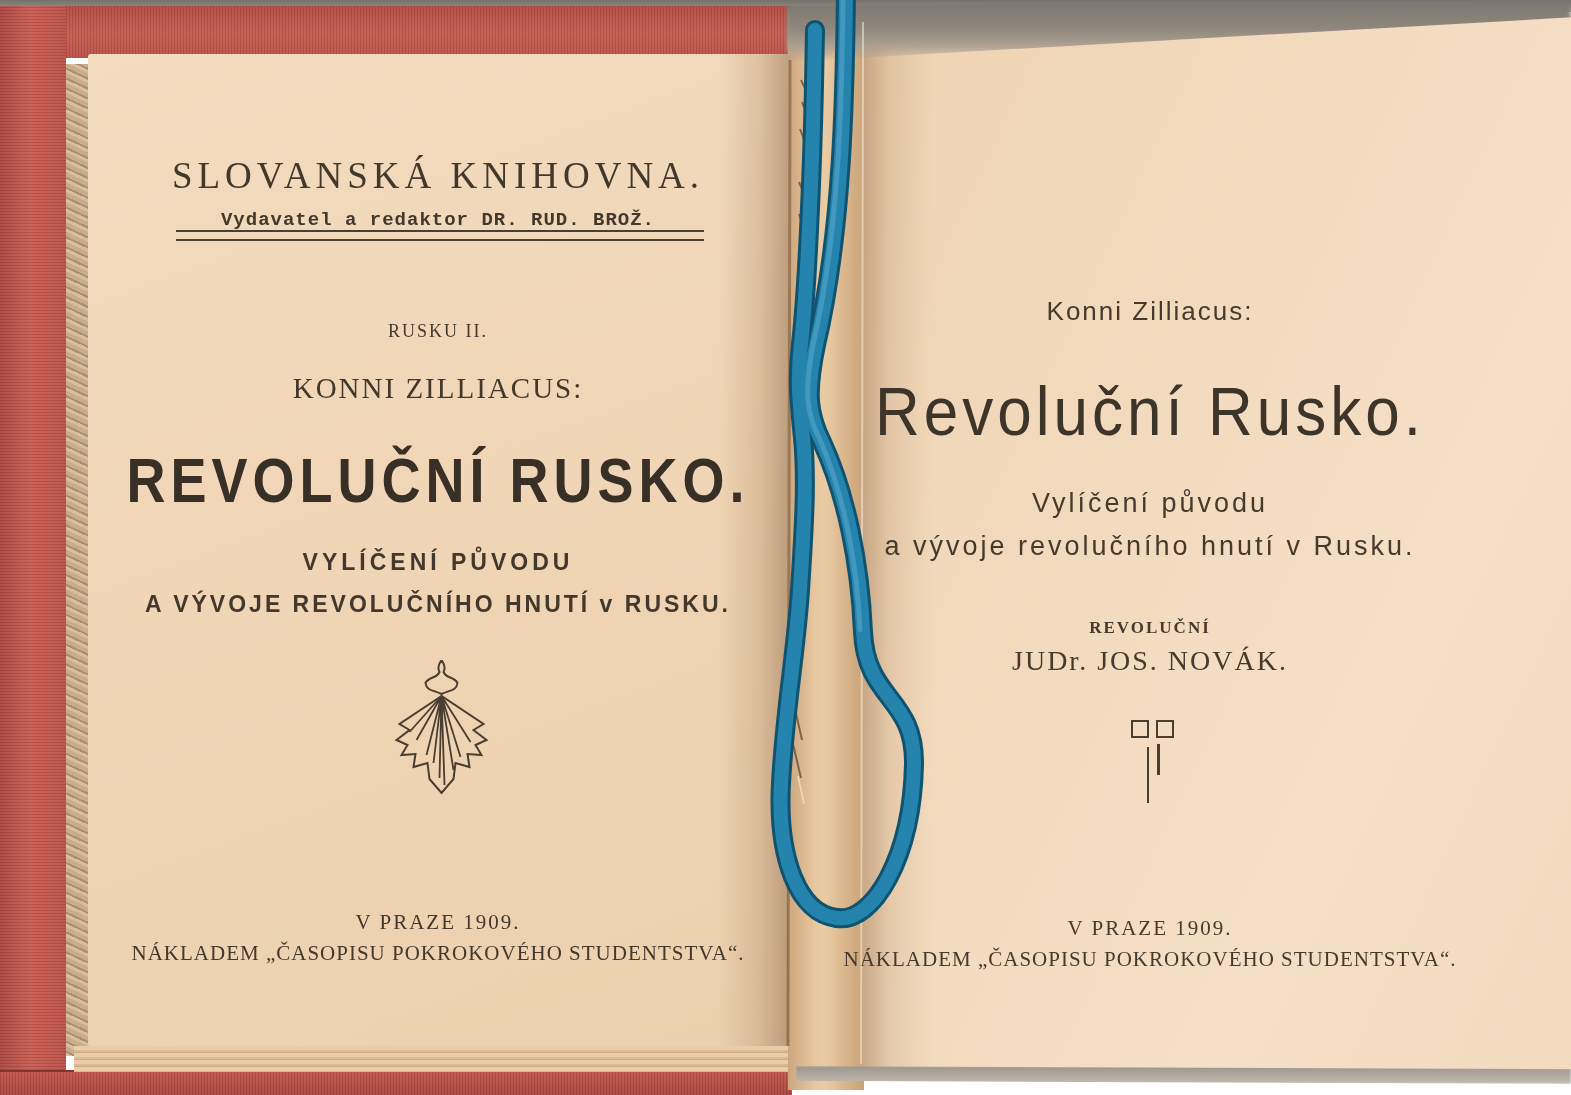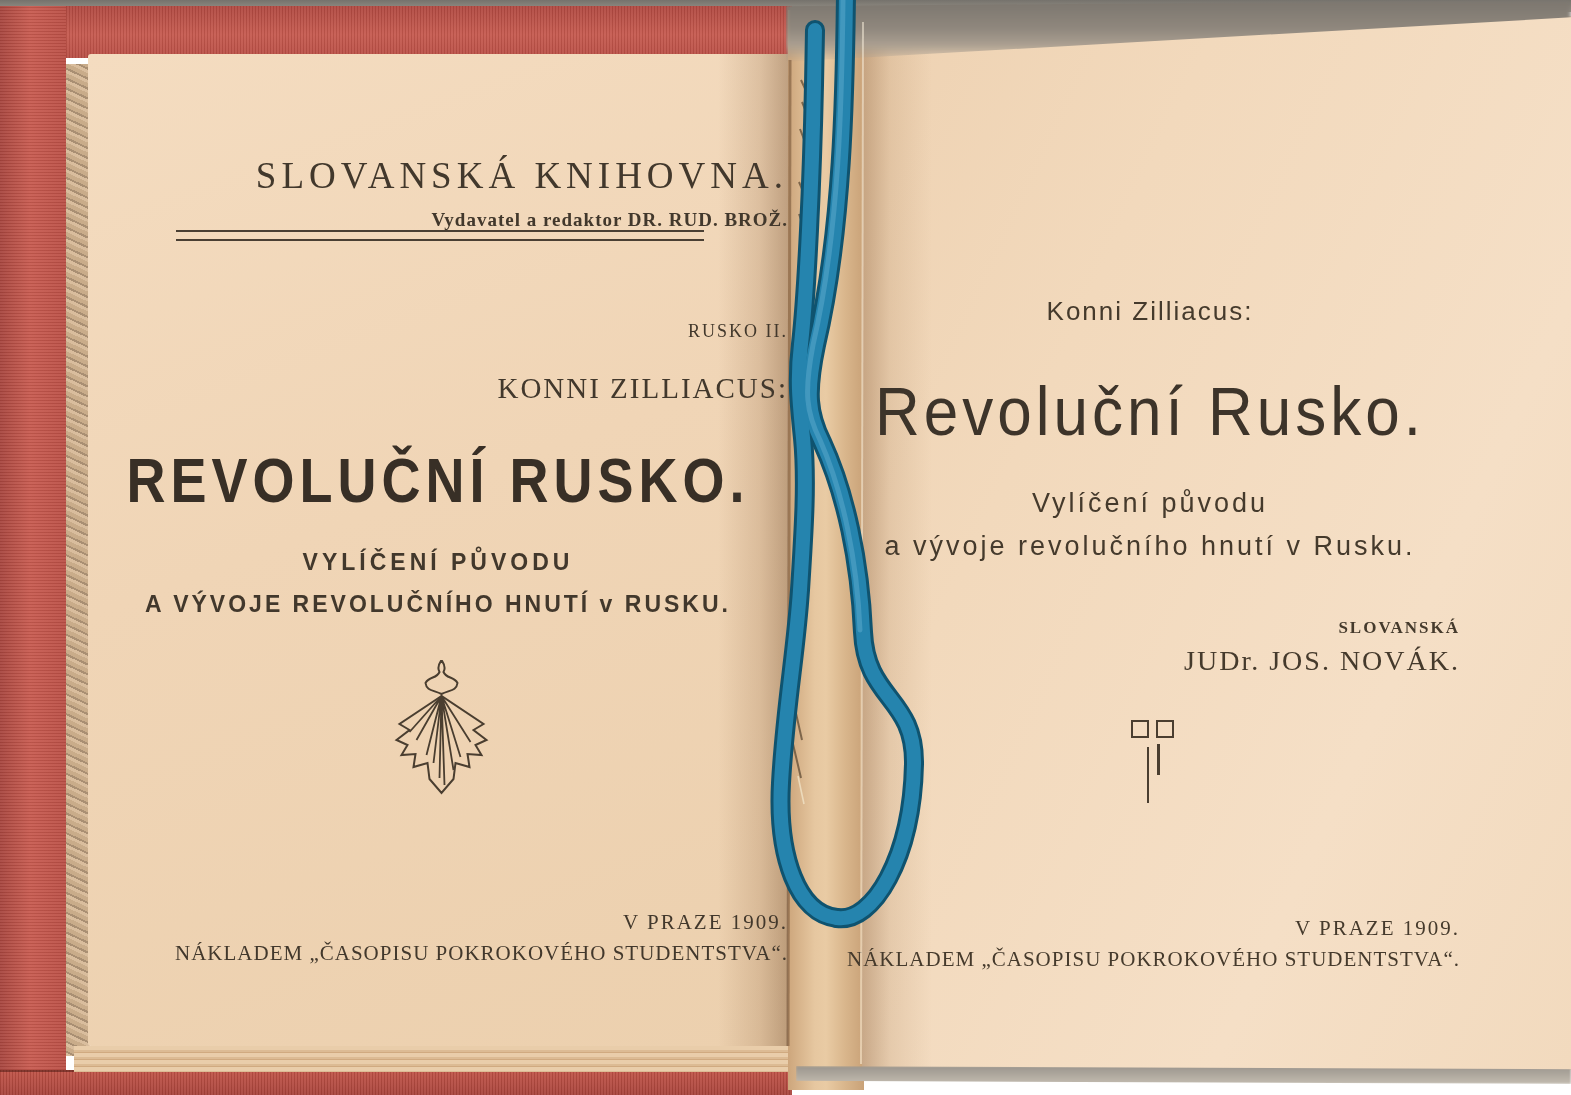--- a/index.html
+++ b/index.html
@@ -46,25 +46,25 @@
   .top-edge-right{left:786px;top:0;width:785px;height:62px;
     background:linear-gradient(to bottom,#7b766f 0%,#8f877d 45%,#a99e90 72%,rgba(169,158,144,0) 100%);
     clip-path:polygon(0 10%,100% 0%,100% 28%,0 100%);filter:blur(2px);}
   .bottom-edge-right{left:796px;top:1066px;width:775px;height:18px;
     background:linear-gradient(to bottom,#9b958d,#c3bcb0);
     clip-path:polygon(0 0,100% 18%,100% 100%,0 82%);filter:blur(1px);}
 
   
   .lp-text{left:88px;width:700px;text-align:center;color:#42382c;}
   .rp-text{left:840px;width:620px;text-align:center;color:#453a2c;}
-  .serif{font-family:"Liberation Serif","DejaVu Serif",serif;text-align:right;}
+  .serif{font-family:"Liberation Serif","DejaVu Serif",serif;}
   .sans{font-family:"Liberation Sans","DejaVu Sans",sans-serif;}
 
   .lp-series{top:154px;font-size:37px;letter-spacing:5px;}
-  .lp-editor{top:209px;font-size:19px;font-weight:bold;letter-spacing:1px;}
+  .lp-editor{top:209px;font-size:19px;font-weight:bold;letter-spacing:1px;font-family:Liberation Mono, monospace;}
   .lp-rule{left:176px;top:230px;width:528px;height:7px;
     border-top:2px solid #4a3f33;border-bottom:2px solid #4a3f33;}
   .lp-volume{top:321px;font-size:18px;letter-spacing:2px;}
   .lp-author{top:372px;font-size:29px;letter-spacing:2px;}
   .lp-title{top:444px;font-size:54px;font-weight:bold;letter-spacing:5px;color:#382f26;
     transform:scaleY(1.16);transform-origin:top center;}
   .lp-sub1{top:549px;font-size:23px;font-weight:bold;letter-spacing:4px;}
   .lp-sub2{top:591px;font-size:23px;font-weight:bold;letter-spacing:3px;}
   .lp-place{top:910px;font-size:21px;letter-spacing:2px;}
   .lp-publisher{top:941px;font-size:21px;letter-spacing:1px;}
@@ -101,42 +101,42 @@
   <div class="abs page-stack-left"></div>
   <div class="abs gutter"></div>
   <div class="abs page-left"></div>
   <div class="abs page-right"></div>
   <div class="abs top-edge-right"></div>
   <div class="abs bottom-edge-right"></div>
 
   <div class="abs lp-text lp-series serif">SLOVANSKÁ KNIHOVNA.</div>
   <div class="abs lp-text lp-editor serif">Vydavatel a redaktor DR. RUD. BROŽ.</div>
   <div class="abs lp-rule"></div>
-  <div class="abs lp-text lp-volume serif">RUSKO II.</div>
+  <div class="abs lp-text lp-volume serif">RUSKU II.</div>
   <div class="abs lp-text lp-author serif">KONNI ZILLIACUS:</div>
   <div class="abs lp-text lp-title sans">REVOLUČNÍ RUSKO.</div>
   <div class="abs lp-text lp-sub1 sans">VYLÍČENÍ PŮVODU</div>
   <div class="abs lp-text lp-sub2 sans">A VÝVOJE REVOLUČNÍHO HNUTÍ v RUSKU.</div>
 
   <div class="abs lp-ornament">
     <svg width="115" height="140" viewBox="0 0 110 140" fill="none" stroke="#4a3e30">
       <path d="M55 34 C47 30 40 31 39 23 C43 16 50 19 53 12 C50 7 53 3 55 0 C57 3 60 7 57 12 C60 19 67 16 71 23 C70 31 63 30 55 34 Z" stroke-width="2"></path>
       <path d="M55 36 L13 64 L23 70 L10 80 L21 85 L15 95 L29 94 L27 107 L41 103 L43 119 L55 133 L67 119 L69 103 L83 107 L81 94 L95 95 L89 85 L100 80 L87 70 L97 64 Z" stroke-width="2"></path>
       <path d="M55 36 L23 72 M55 36 L30 80 M55 36 L40 95 M55 36 L47 103 M55 36 L53 118 M55 36 L58 125 M55 36 L67 110 M55 36 L74 97 M55 36 L84 82" stroke-width="1.8"></path>
     </svg>
   </div>
 
   <div class="abs lp-text lp-place serif">V PRAZE 1909.</div>
   <div class="abs lp-text lp-publisher serif">NÁKLADEM „ČASOPISU POKROKOVÉHO STUDENTSTVA“.</div>
 
   <div class="abs rp-text rp-author sans">Konni Zilliacus:</div>
   <div class="abs rp-text rp-title sans">Revoluční Rusko.</div>
   <div class="abs rp-text rp-sub1 sans">Vylíčení původu</div>
   <div class="abs rp-text rp-sub2 sans">a vývoje revolučního hnutí v Rusku.</div>
-  <div class="abs rp-text rp-translator-label serif">SLOVANSKÁ</div>
+  <div class="abs rp-text rp-translator-label serif">REVOLUČNÍ</div>
   <div class="abs rp-text rp-translator serif">JUDr. JOS. NOVÁK.</div>
 
   <div class="abs rp-ornament">
     <div class="squares">
       <div class="sq"></div>
       <div class="sq"></div>
     </div>
     <div class="line-long"></div>
     <div class="line-short"></div>
   </div>

